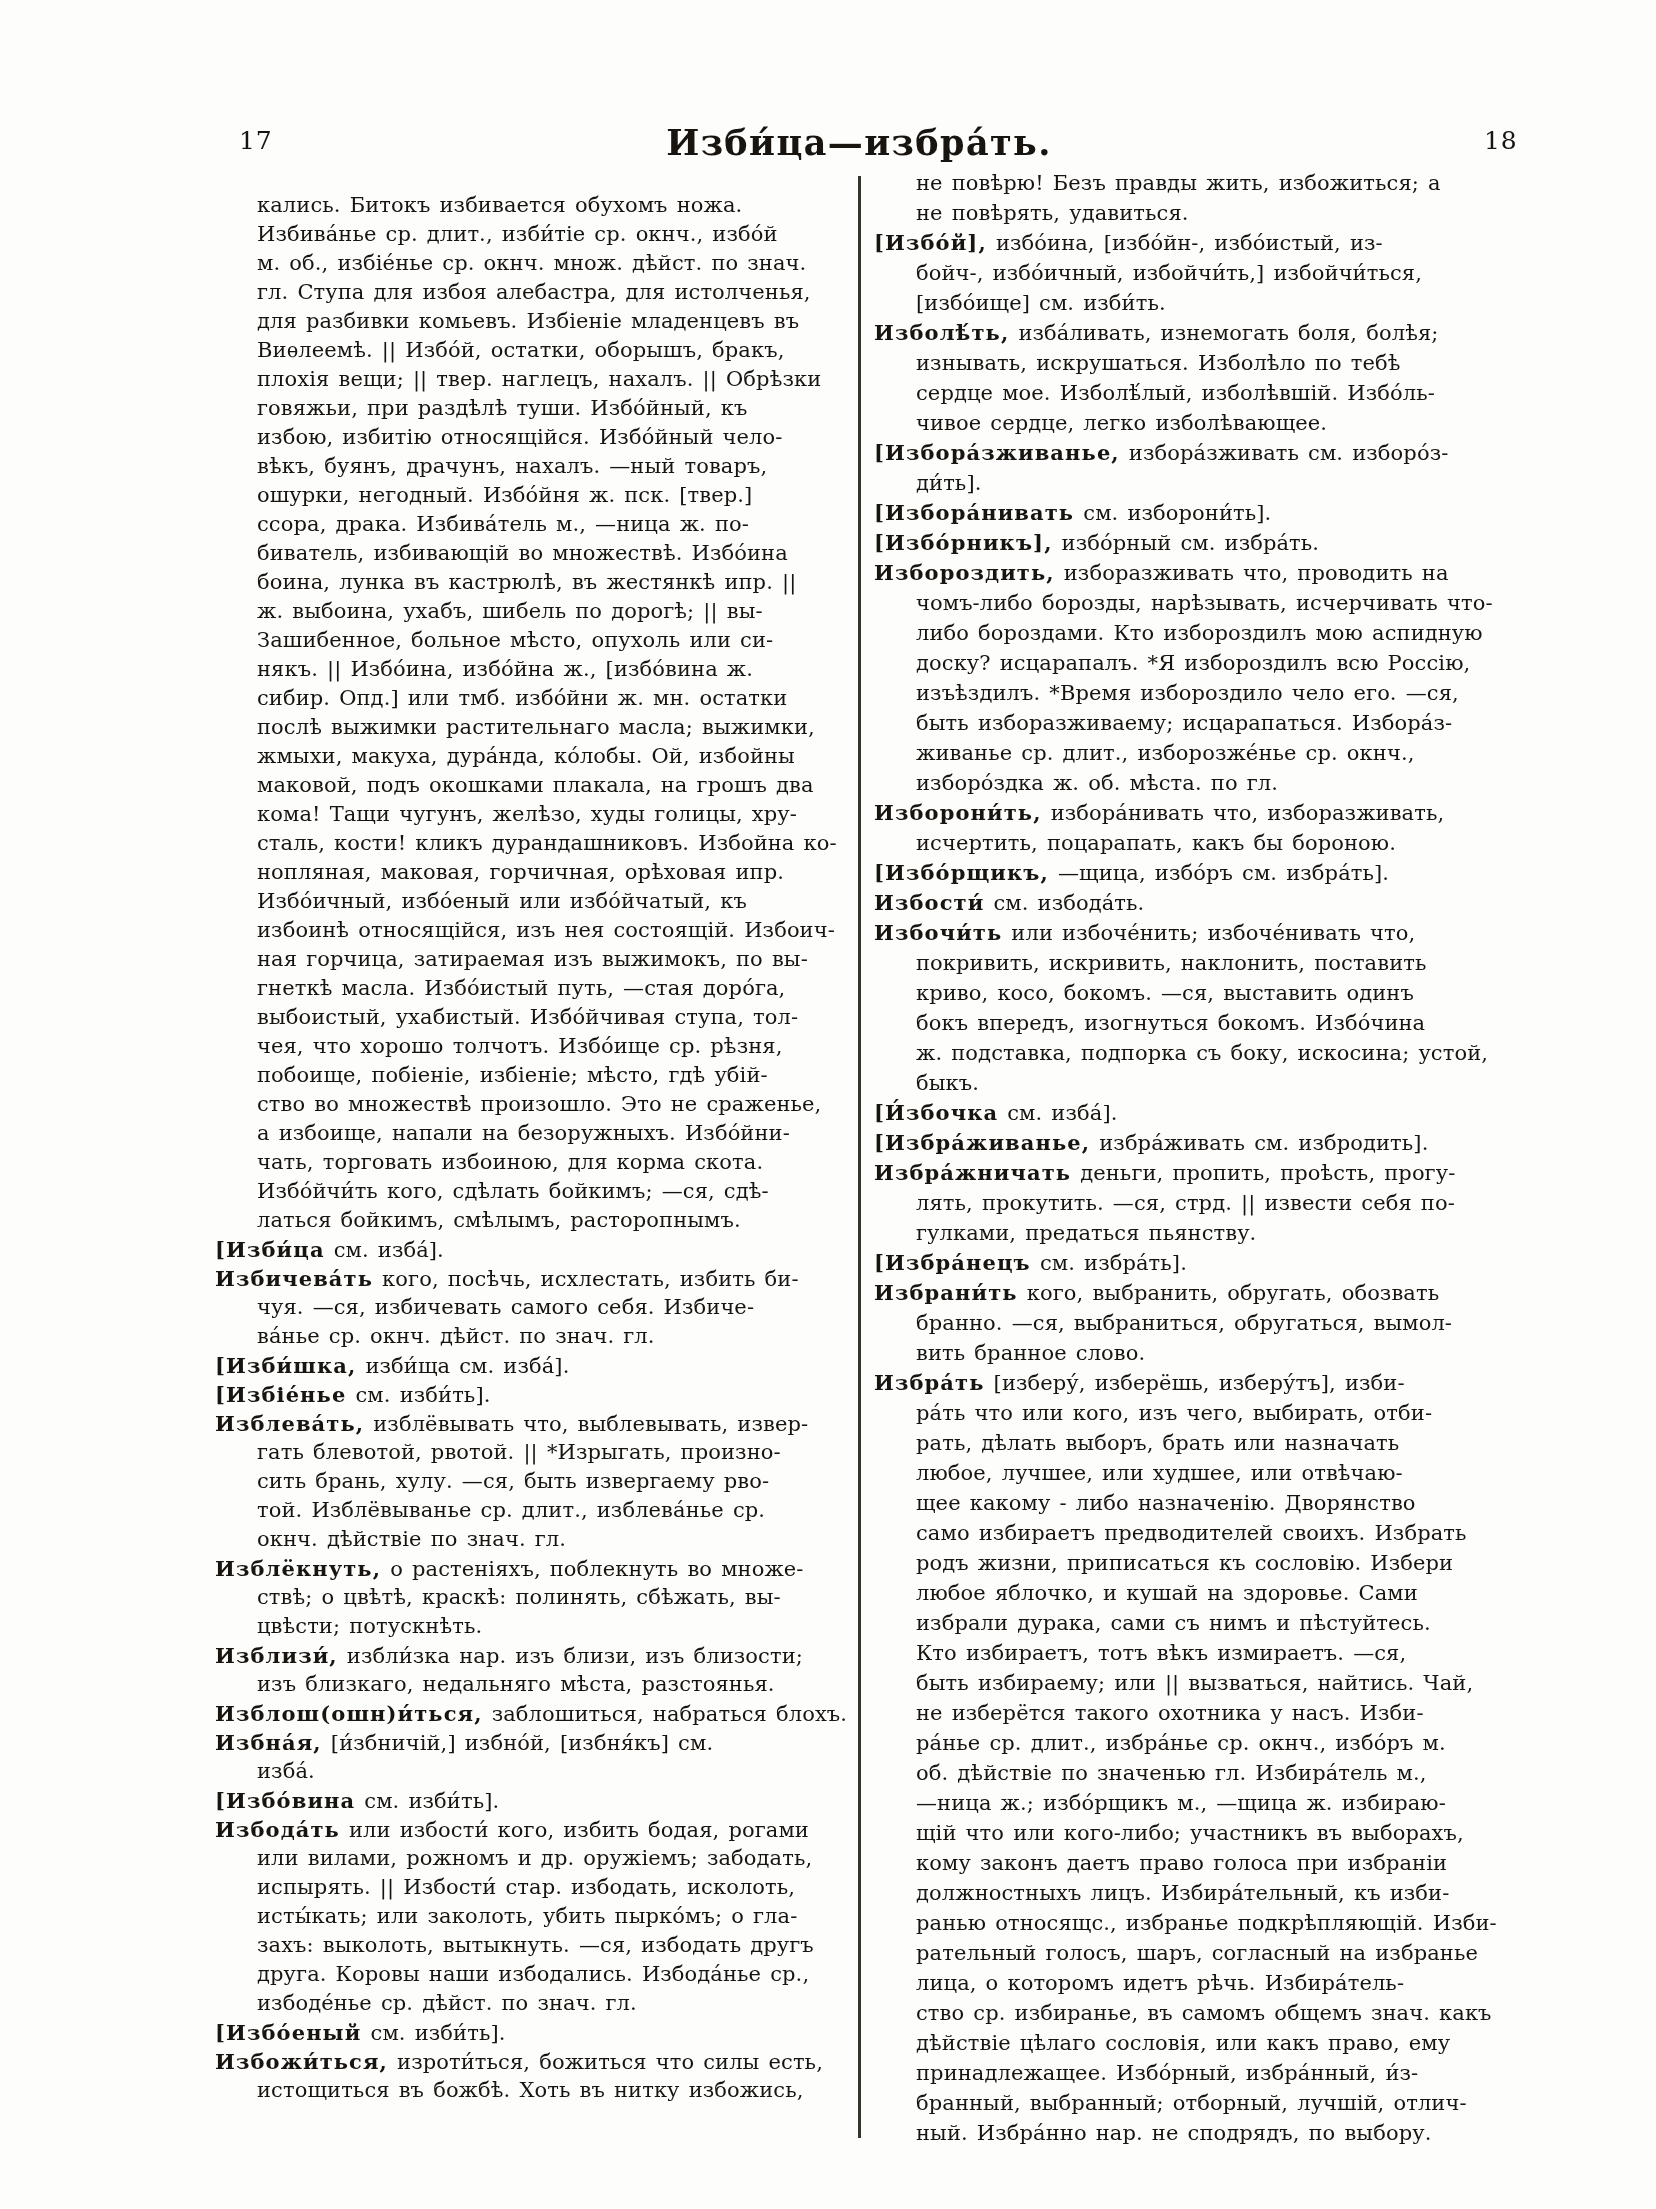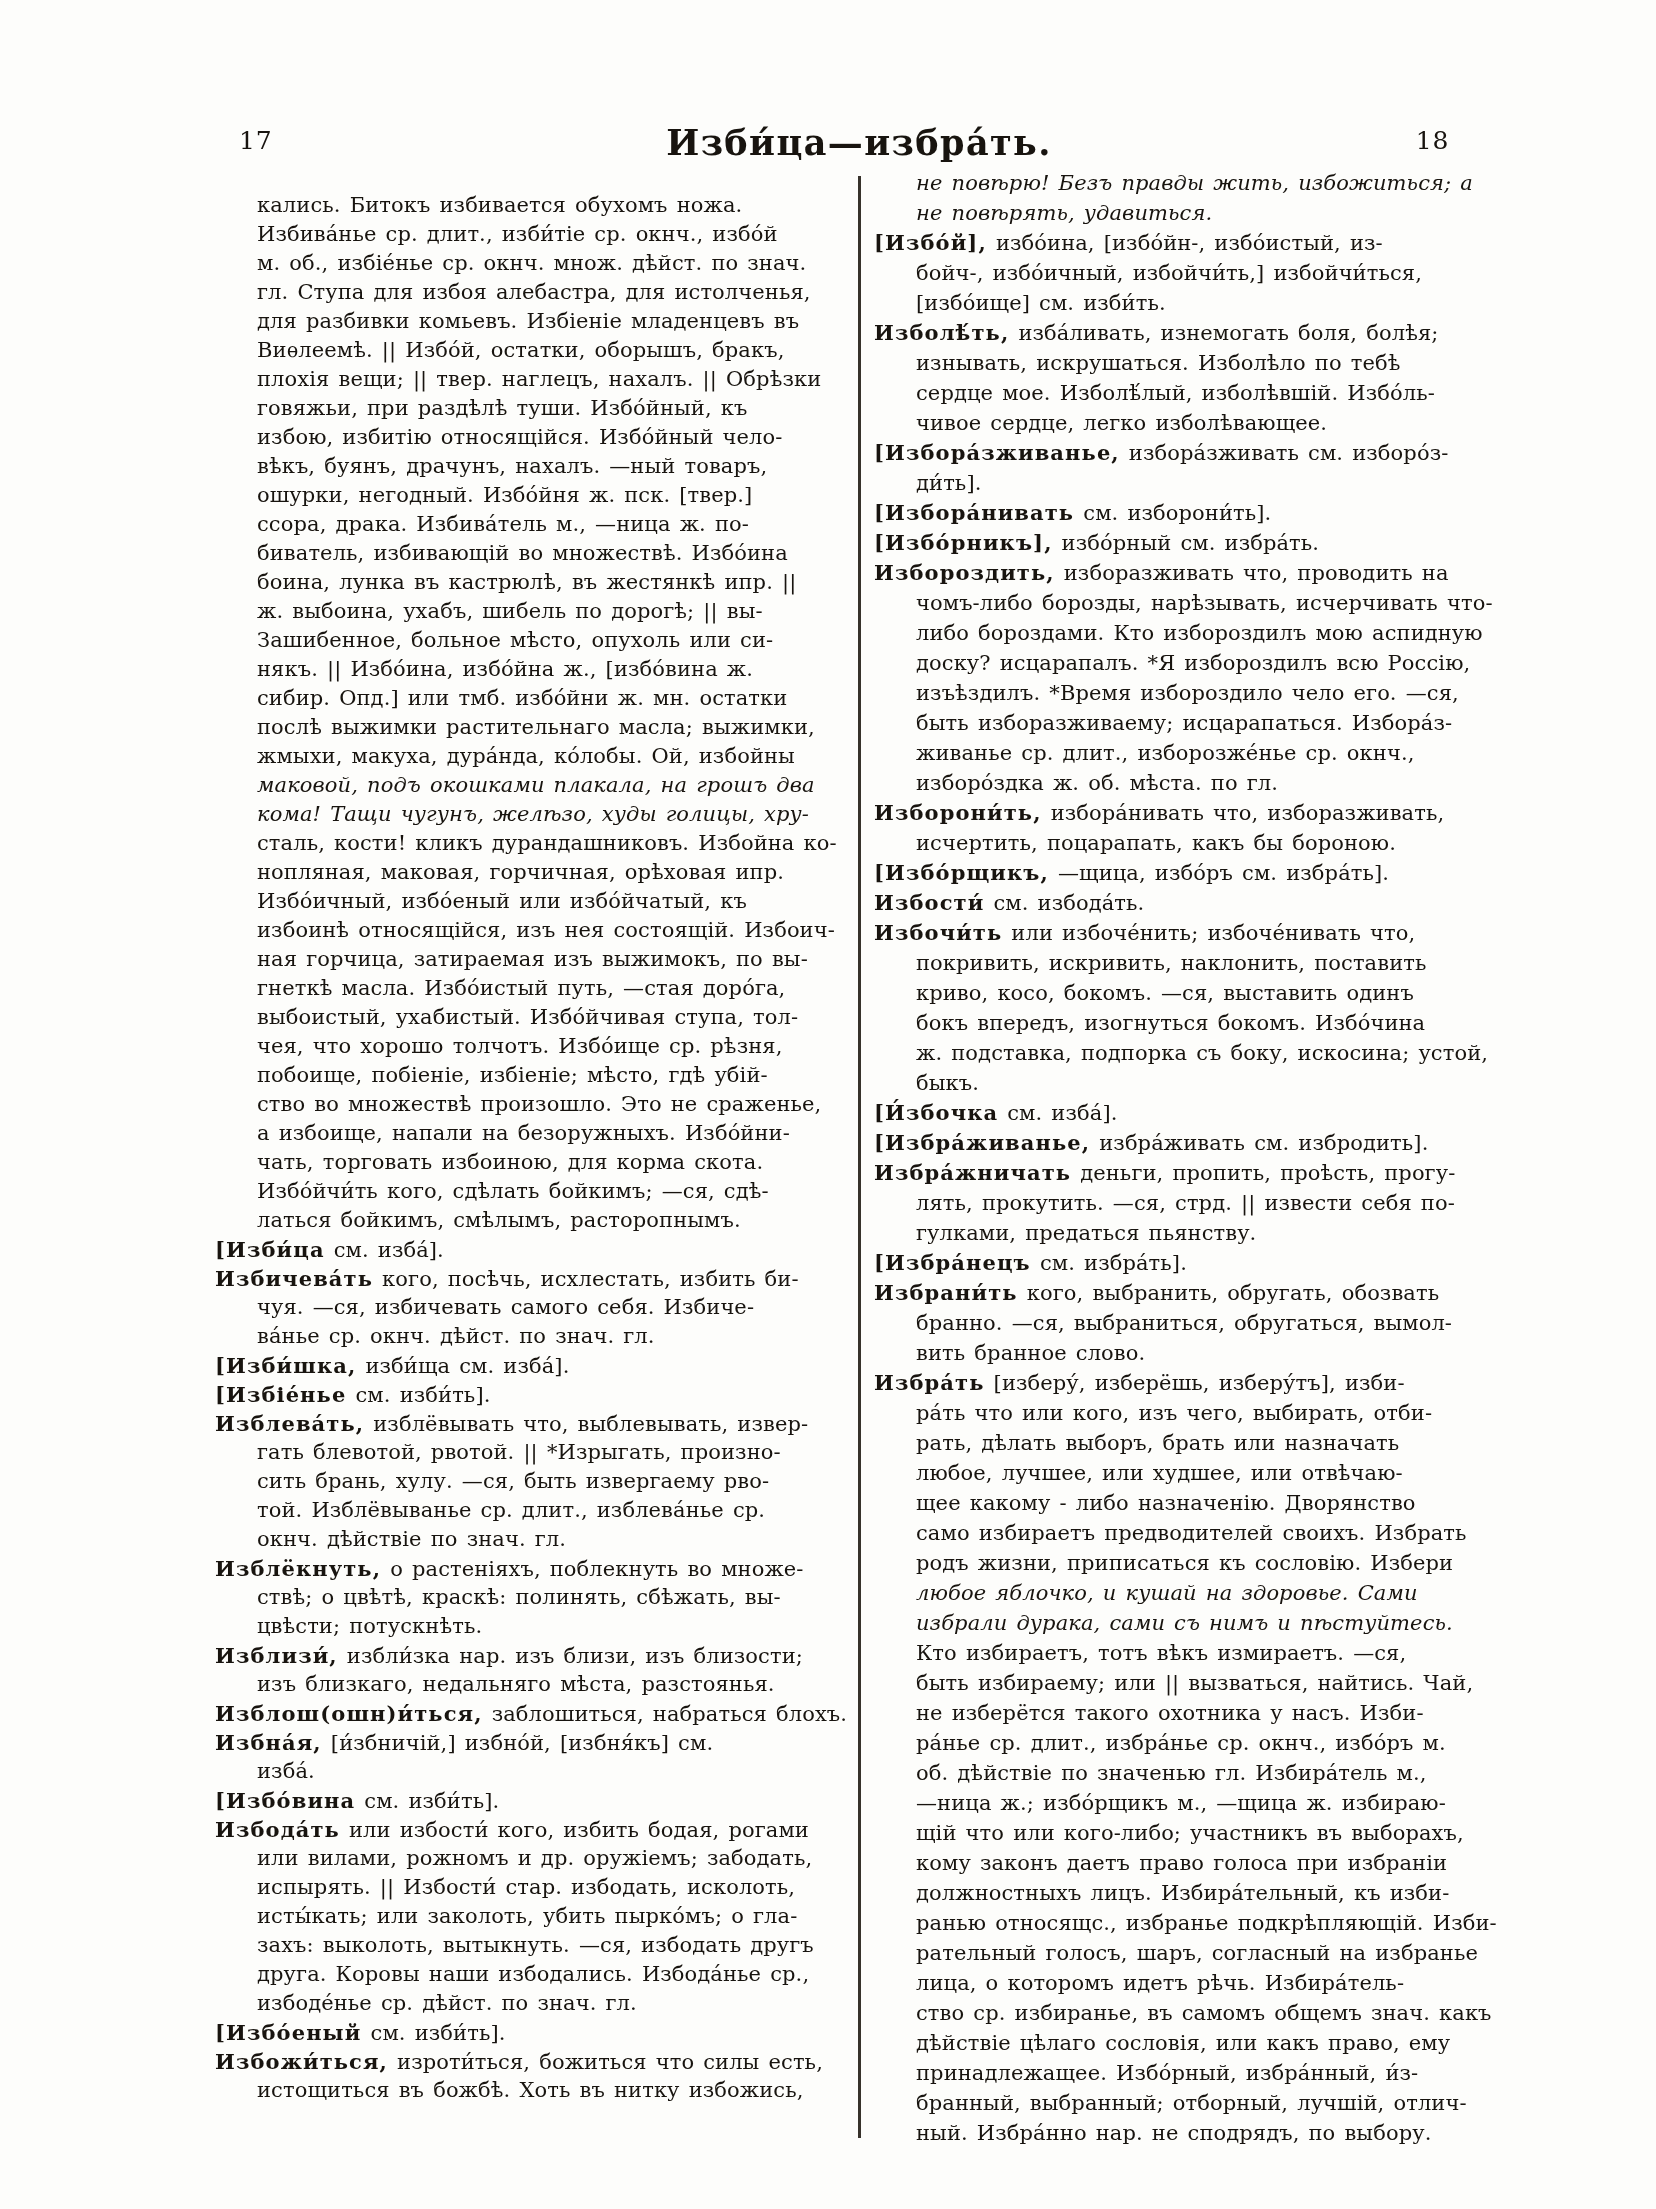--- a/index.html
+++ b/index.html
@@ -6,40 +6,40 @@
   body{
     width:1657px;height:2209px;position:relative;
     background:#fdfdfb;color:#18140f;
     font-family:"DejaVu Serif","Liberation Serif",serif;
     overflow:hidden;
   }
   .pagenum{
     position:absolute;top:126px;font-size:25px;letter-spacing:0.9px;margin-left:28px;
   }
   #pg-left{left:211px;}
-  #pg-right{left:1372px;width:65px;text-align:center;}
+  #pg-right{left:1456px;width:65px;text-align:left;}
   #title{
     position:absolute;left:859px;top:122px;transform:translateX(-50%);
     font-weight:bold;font-size:35px;letter-spacing:1.4px;white-space:nowrap;
   }
   #divider{
     position:absolute;left:858px;top:176px;width:2.8px;height:1962px;
     background:#37322b;
   }
   .column{position:absolute;}
   #left-col{left:215px;top:191px;width:631px;}
   #right-col{left:874px;top:168px;width:660px;}
   .line{
     white-space:nowrap;padding-left:42px;
     font-size:21px;word-spacing:2.3px;letter-spacing:0.1px;
   }
   #left-col .line{height:29px;line-height:29px;}
   #right-col .line{height:30px;line-height:30px;}
   .line.entry{padding-left:0;}
-  .line.ital{font-style:italic;}
+  .line.ital{}
   .line b{font-weight:bold;letter-spacing:1.1px;}
 </style>
 </head>
 <body>
 
 <div>
   <div class="pagenum" id="pg-left">17</div>
   <div id="title">Изби́ца—избра́ть.</div>
   <div class="pagenum" id="pg-right">18</div>
 

